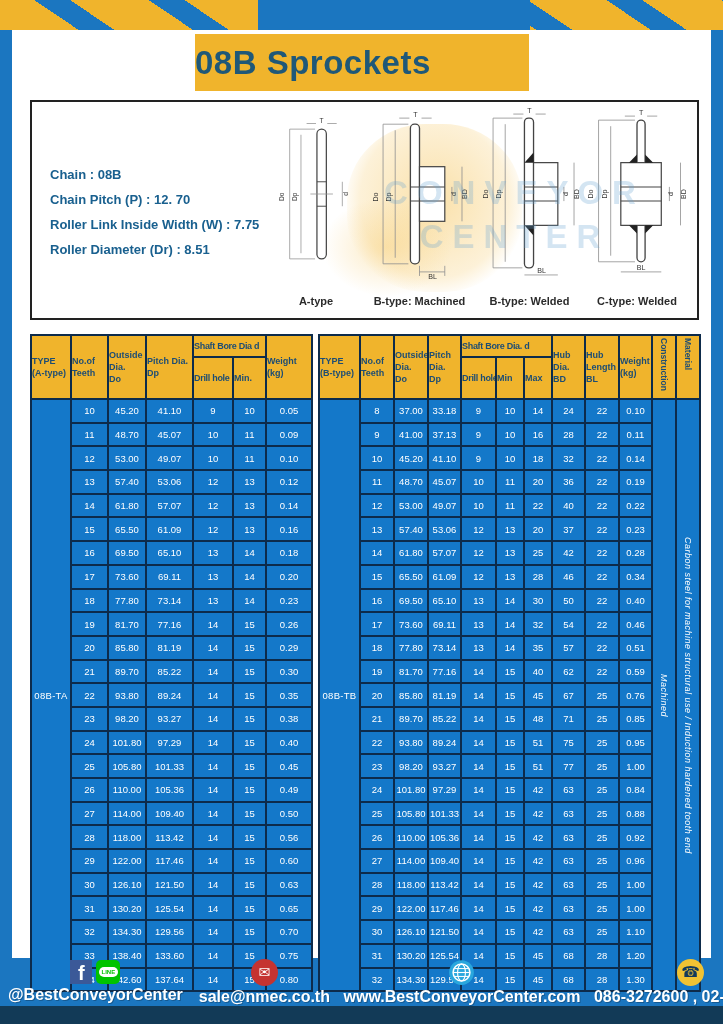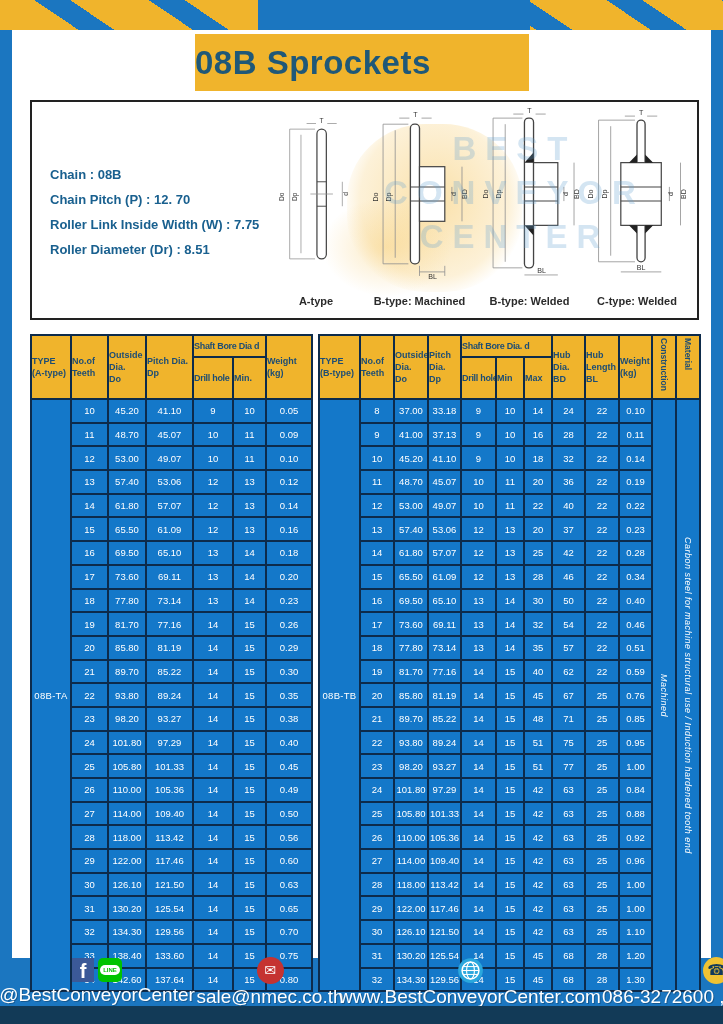--- a/index.html
+++ b/index.html
@@ -47,21 +47,21 @@
   .tbl th .ln{line-height:12px;}
   .th-xs{font-size:8px;letter-spacing:-.3px;white-space:nowrap;}
   .tbl td{background:var(--cell_blue);color:#fff;font-size:9.5px;text-align:center;height:21.7px;}
   .type-cell{font-size:10.5px;letter-spacing:.3px;}
   .vert{writing-mode:vertical-rl;text-align:center;}
   th.vert{font-size:8.5px;padding:2px 0;}
   td.vert-val{font-style:italic;font-size:9px;letter-spacing:.5px;}
   
   .footer{position:absolute;left:0;top:958px;width:723px;height:48px;display:flex;align-items:center;}
   .fgroup{display:flex;flex-direction:column;align-items:center;justify-content:center;gap:2px;}
-  .ftext{font-size:19px;font-weight:normal;color:#fff;text-shadow:1px 1px 0 rgba(0,0,0,.25);white-space:nowrap;}
+  .ftext{font-size:16px;font-weight:bold;color:#fff;text-shadow:1px 1px 0 rgba(0,0,0,.25);white-space:nowrap;}
   .vdiv{width:4px;height:34px;background:var(--divider_yellow);margin:0 8px;}
   .icon-row{display:flex;gap:4px;align-items:center;}
   .fb-badge{width:22px;height:24px;background:var(--fb_blue);color:#fff;font-weight:bold;font-size:20px;
     display:flex;align-items:flex-end;justify-content:center;line-height:22px;}
   .line-badge{width:24px;height:24px;background:var(--line_green);border-radius:5px;
     display:flex;align-items:center;justify-content:center;}
   .line-bubble{background:#fff;border-radius:5px;padding:2px 3px;font-size:6px;font-weight:bold;color:var(--line_green);}
   .round{width:27px;height:27px;border-radius:50%;display:flex;align-items:center;justify-content:center;}
   .round.red{background:var(--email_red);color:#fff;font-size:14px;}
   .round.yellow{background:var(--phone_yellow);color:#12395c;font-size:15px;}
@@ -78,21 +78,20 @@
 
   <div class="sheet"></div>
 
   <div class="title-banner">
     <span>08B Sprockets</span>
   </div>
 
   <div class="spec-panel">
     <div class="wm-blob"></div>
     <div class="wm-blob2"></div>
-    <div class="wm-text" style="top:28px">BEST</div>
     <div class="wm-text" style="top:72px">CONVEYOR</div>
     <div class="wm-text" style="top:116px">CENTER</div>
 
     <div class="spec-lines">
       <div>Chain : 08B</div>
       <div>Chain Pitch (P) : 12. 70</div>
       <div>Roller Link Inside Width (W) : 7.75</div>
       <div>Roller Diameter (Dr) : 8.51</div>
     </div>
 

